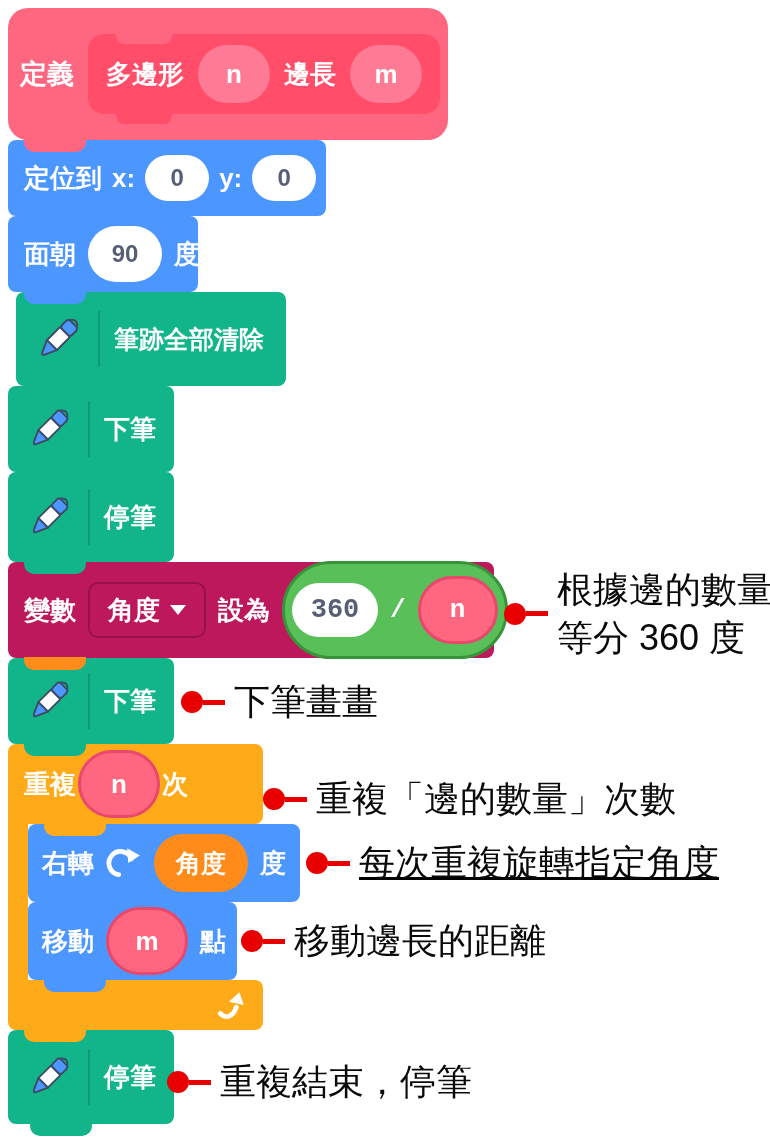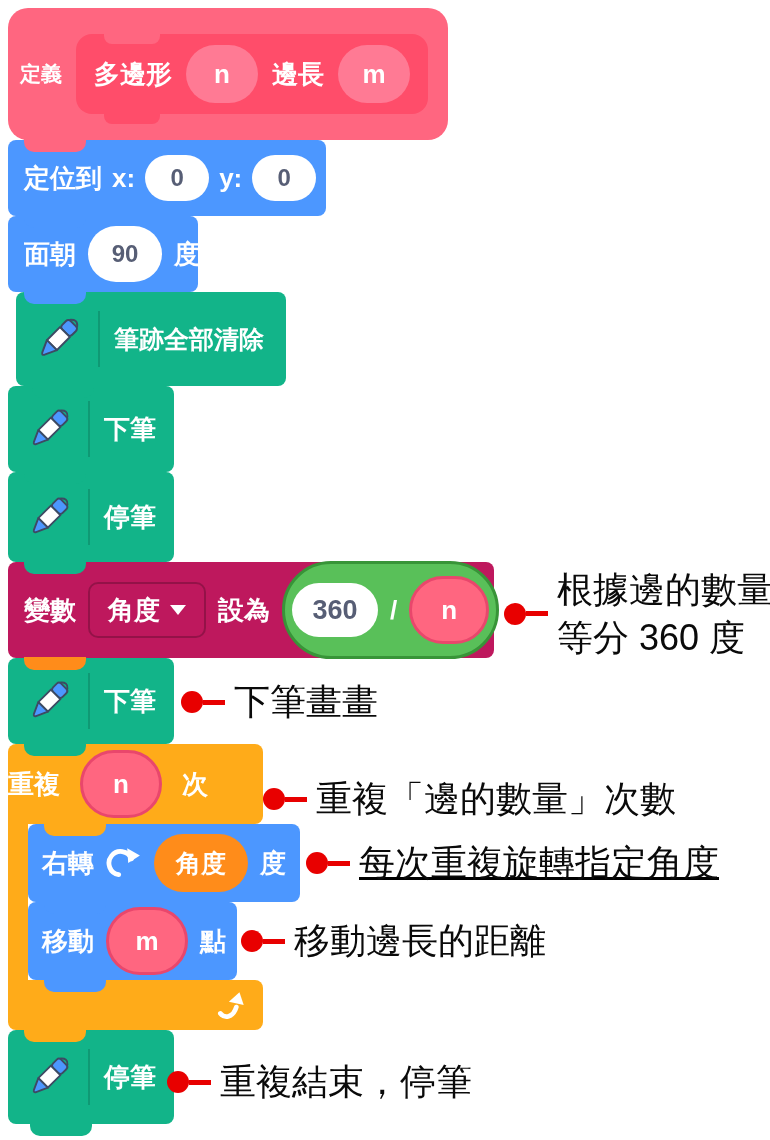--- a/index.html
+++ b/index.html
@@ -46,25 +46,25 @@
   #pen-up2 .tab{left:22px;}
   
   #set-var{left:8px;top:562px;width:486px;height:96px;background:#be185d;}
   #set-var .row{padding-left:16px;gap:12px;}
   #set-var .tab{background:#FF8C1A;}
   .dropdown{border:2px solid rgba(0,0,0,0.22);border-radius:10px;width:114px;height:52px;
     display:flex;align-items:center;justify-content:center;gap:10px;flex:none;}
   .caret{width:0;height:0;border-left:8px solid transparent;
     border-right:8px solid transparent;border-top:10px solid #fff;}
   .op-pill{background:#59C059;border:3px solid #389438;border-radius:999px;height:76px;
-    display:flex;align-items:center;gap:12px;padding:8px 7px;flex:none;}
+    display:flex;align-items:center;gap:12px;padding:8px 7px;flex:none;font-family:Liberation Mono, monospace;}
   
   #repeat-head{left:8px;top:744px;width:255px;height:80px;background:#FFAB19;
     border-radius:8px 8px 8px 0;}
-  #repeat-head .row{gap:20px;}
+  #repeat-head .row{padding-left:16px;gap:2px;}
   #repeat-head .tab{background:#FFAB19;left:36px;}
   #repeat-arm{left:8px;top:822px;width:20px;height:160px;background:#FFAB19;border-radius:0;}
   #repeat-bar{left:8px;top:980px;width:255px;height:50px;background:#FFAB19;
     border-radius:0 8px 8px 8px;}
   #repeat-bar .tab{background:#FFAB19;}
   #turn{left:28px;top:824px;width:272px;height:78px;background:#4C97FF;}
   #turn .row{padding-left:14px;gap:12px;}
   #turn .tab{background:#4C97FF;}
   #move{left:28px;top:902px;width:209px;height:78px;background:#4C97FF;}
   #move .row{padding-left:14px;gap:12px;}
@@ -83,21 +83,21 @@
   svg{display:block;flex:none;}
   .loop-icon{position:absolute;right:14px;top:8px;}
 </style>
 </head>
 <body>
 
 <div id="canvas">
 
   <div class="block" id="define">
     <div class="row">
-      <span class="bl" style="font-size:21px">定義</span>
+      <span class="bl" style="font-size:27px">定義</span>
       <div id="proto">
         <span class="notch"></span>
         <span class="ptab"></span>
         <span class="bl">多邊形</span>
         <span class="oval oval-proto" style="width:72px;height:58px">n</span>
         <span class="bl">邊長</span>
         <span class="oval oval-proto" style="width:72px;height:58px">m</span>
       </div>
     </div>
     <span class="tab"></span>

